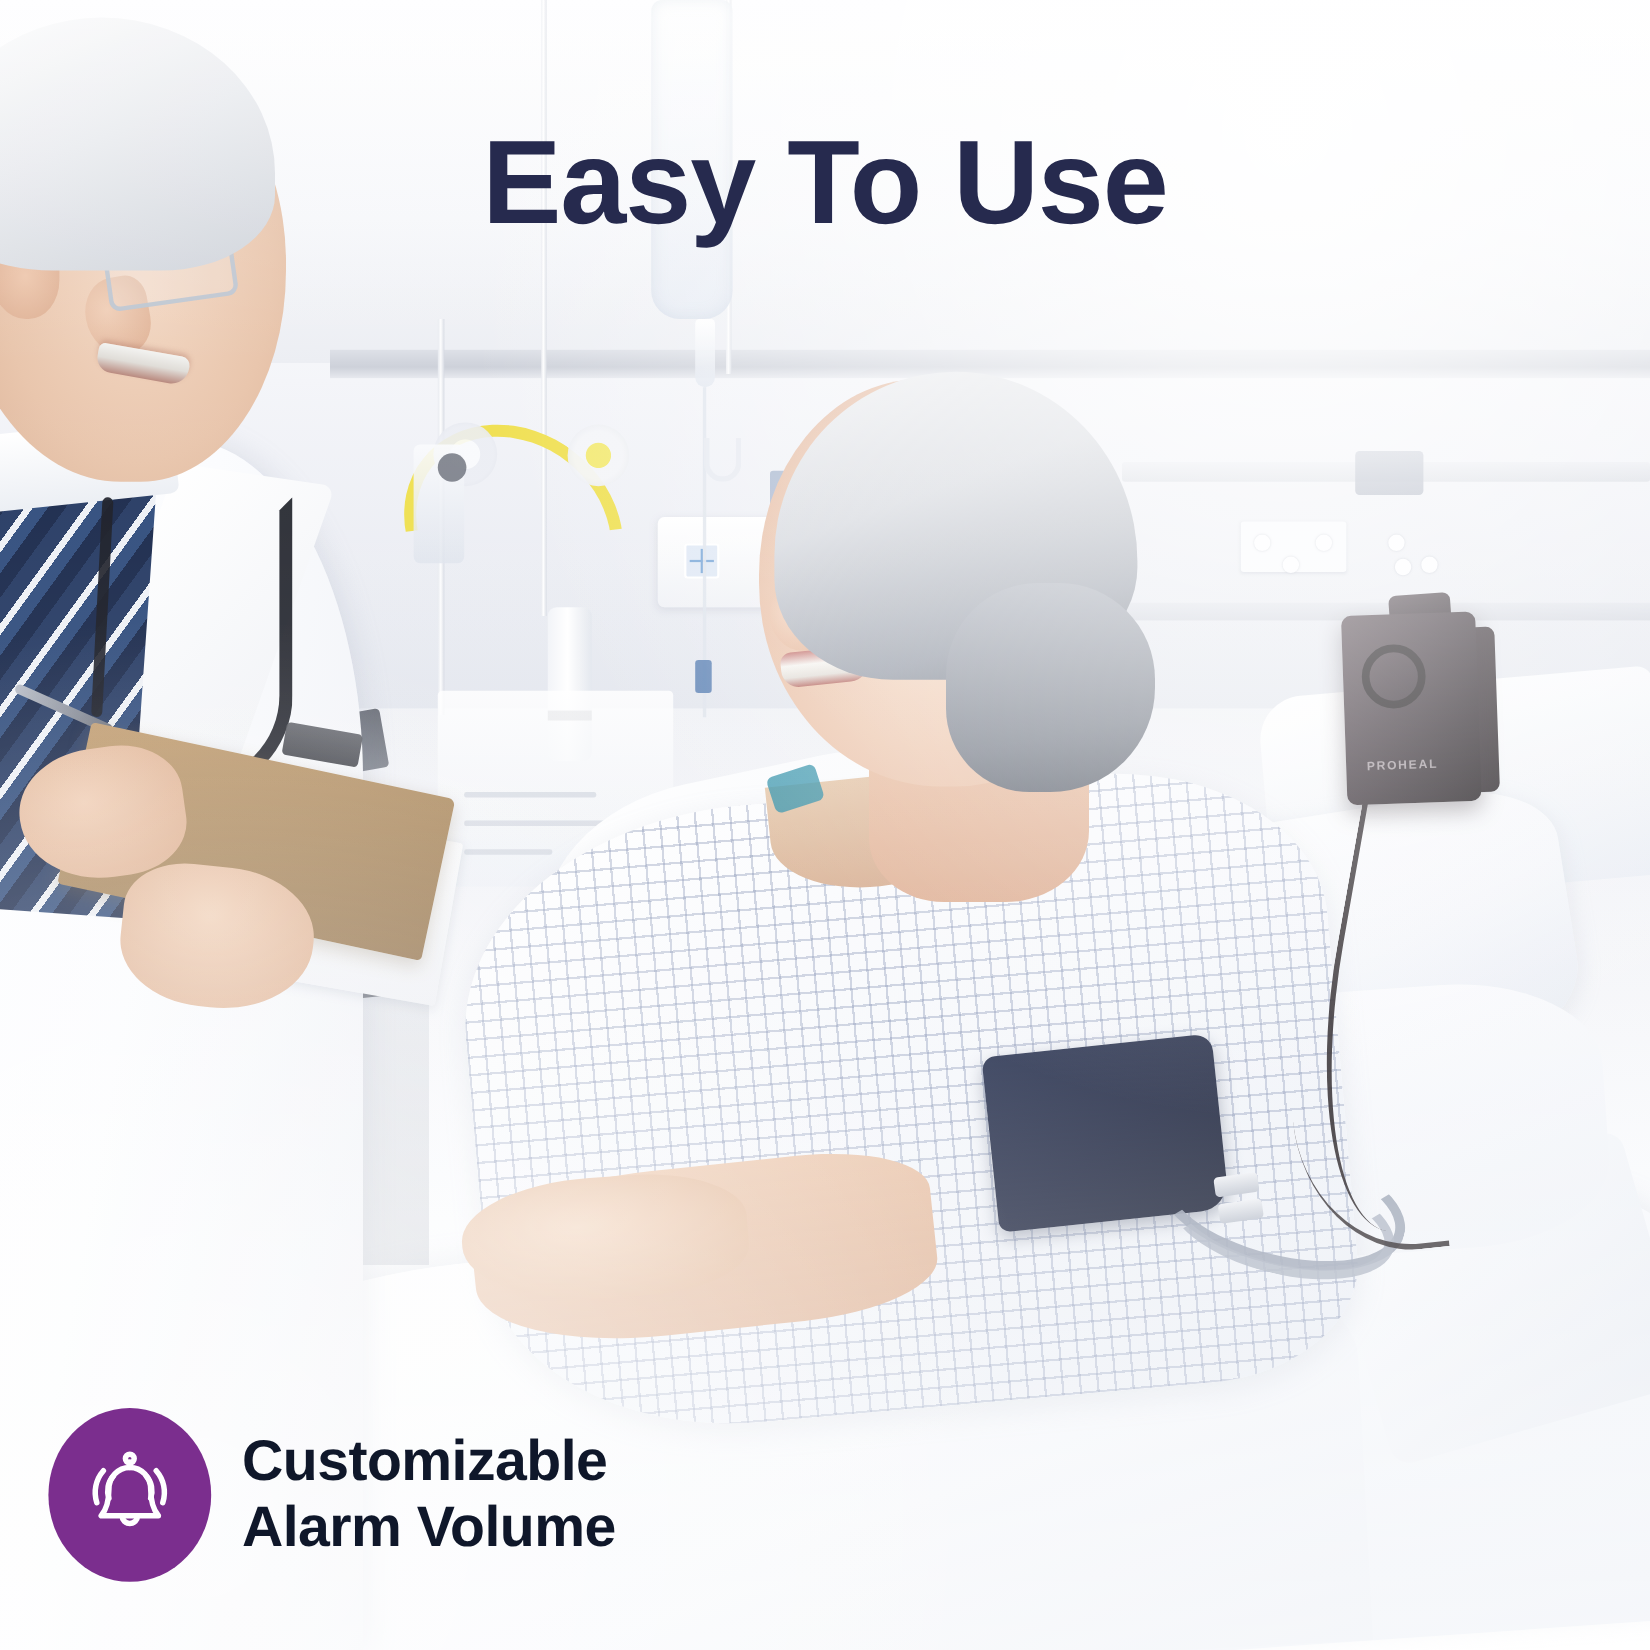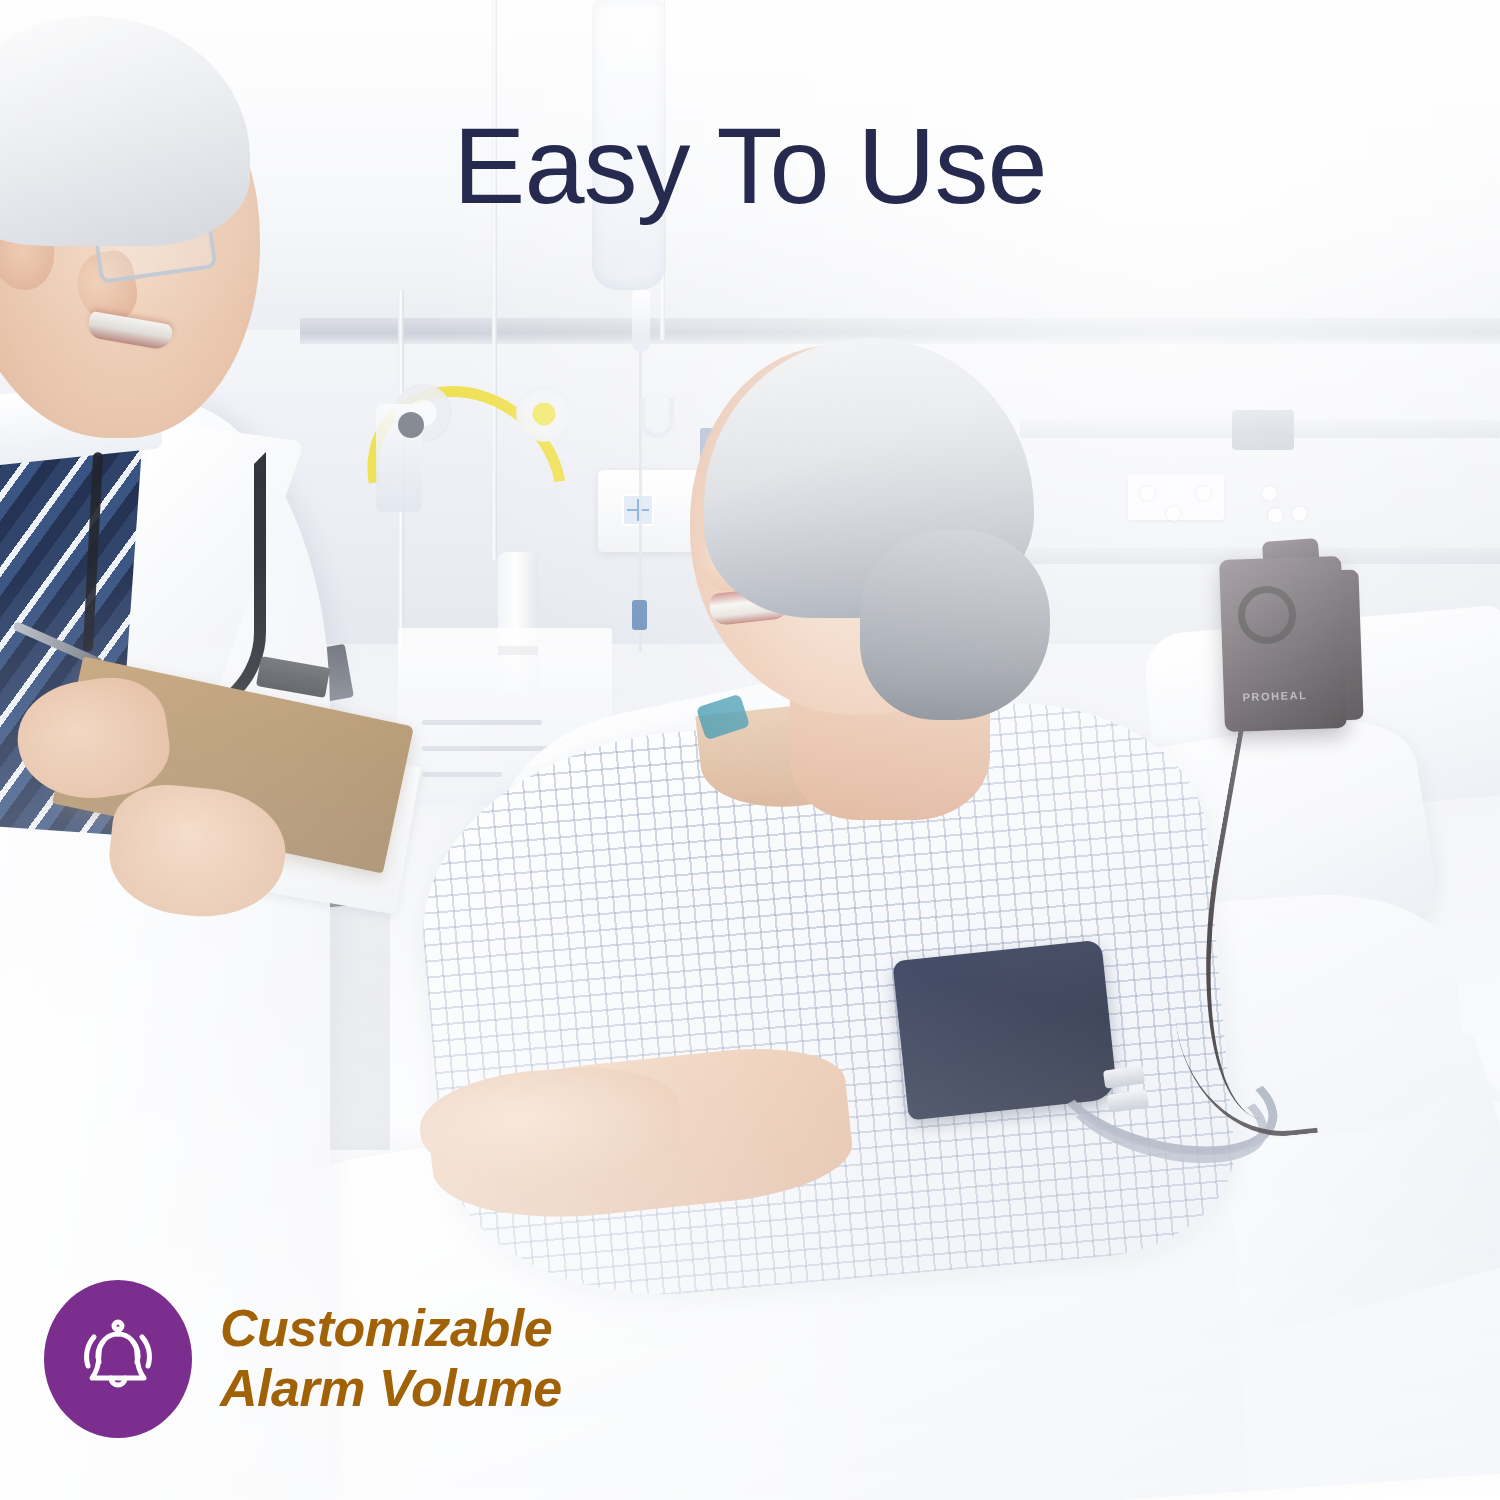--- a/index.html
+++ b/index.html
@@ -522,21 +522,21 @@
     pointer-events:none;
   }
 
   
   .headline{
     position:absolute;
     left:0; right:0; top:112px;
     text-align:center;
     font-size:108px;
     line-height:1;
-    font-weight:400;
+    font-weight:700;
     letter-spacing:-1px;
     color:#262a4e;
     font-family:"Liberation Sans", sans-serif;
     z-index:10;
   }
 
   .features{
     position:absolute;
     left:0; right:0; bottom:62px;
     display:flex;
@@ -554,25 +554,24 @@
     flex:0 0 auto;
     width:148px; height:158px;
     border-radius:50%;
     display:flex; align-items:center; justify-content:center;
   }
   .badge svg{ display:block; }
   .feature-label{
     font-size:52px;
     line-height:1.15;
     font-weight:700;
-    color:#a16207;
+    color:#0f172a;
     letter-spacing:-0.5px;
     white-space:pre-line;
     font-family:"Liberation Sans", sans-serif;
-    font-style:italic;
   }
 </style>
 </head>
 <body>
 
 <div class="stage">
 
   <div class="photo">
 
     <div class="wall-upper"></div>

